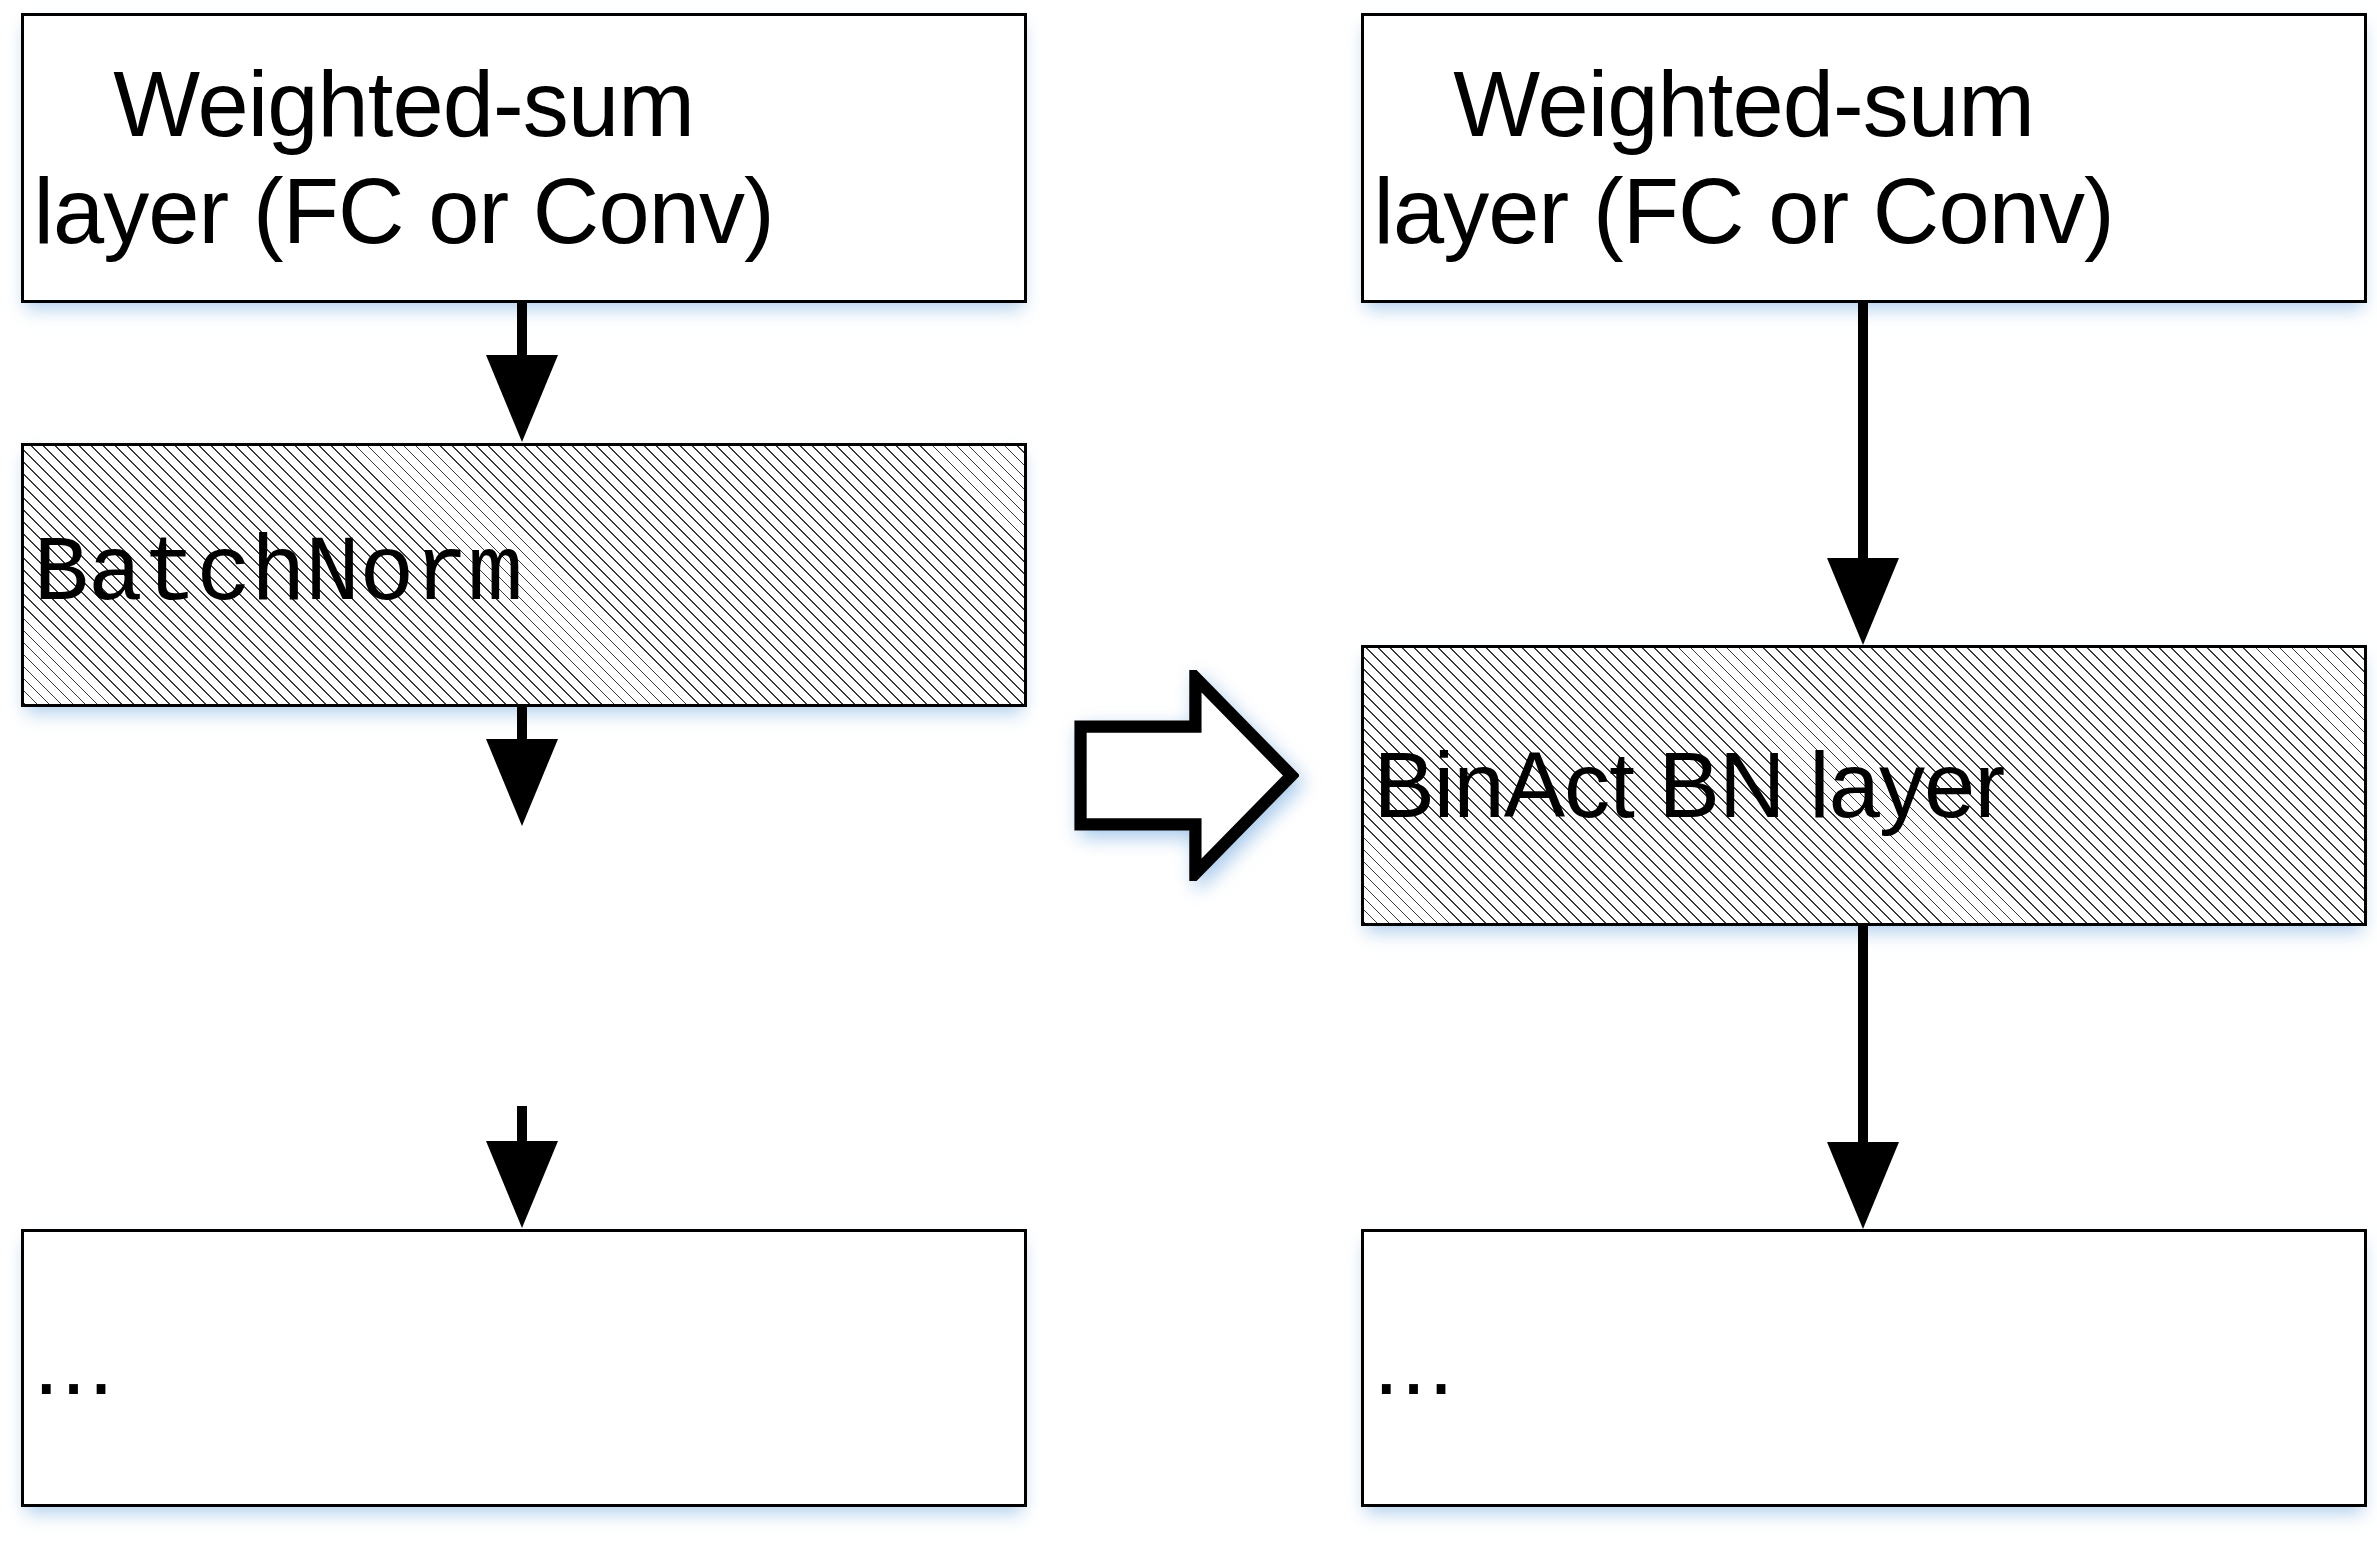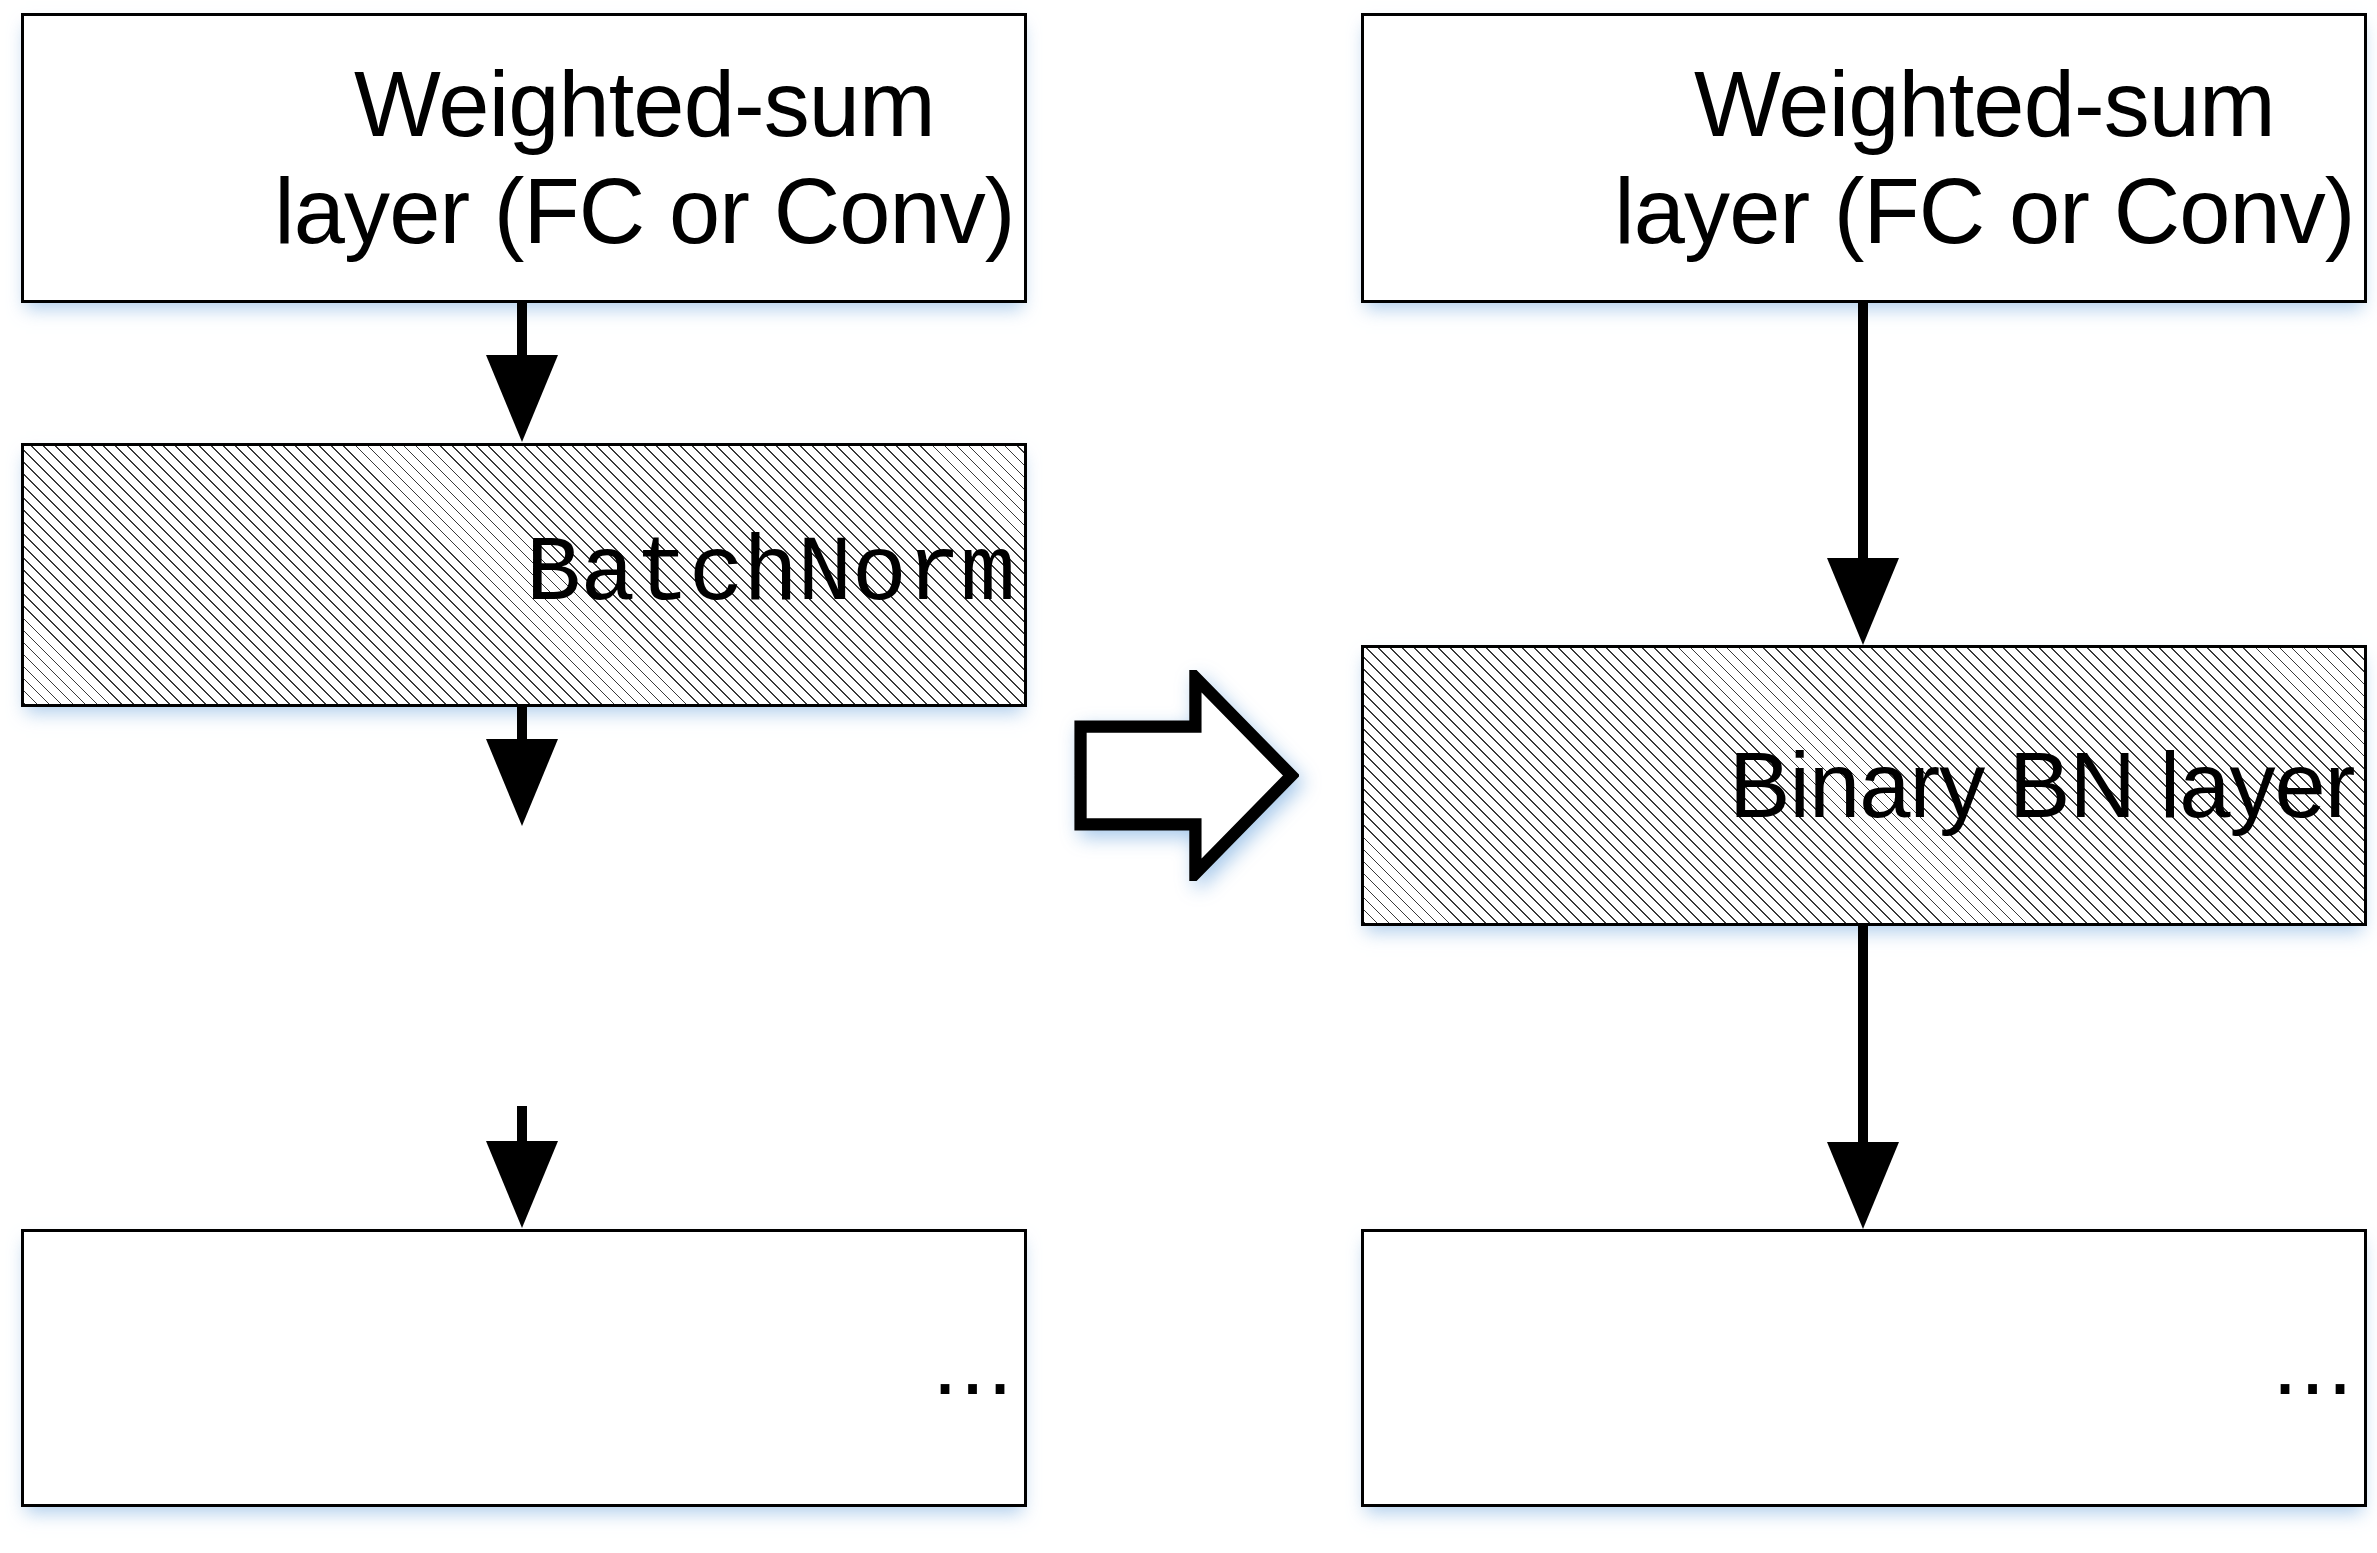--- a/index.html
+++ b/index.html
@@ -23,21 +23,21 @@
   }
 
   
   .node {
     position: absolute;
     box-sizing: border-box;
     border: 3.8px solid #000000;
     background: #ffffff;
     display: flex;
     align-items: center;
-    justify-content: flex-end;
+    justify-content: flex-start;
     text-align: center;
     color: #000000;
     font-family: "Liberation Sans", sans-serif;
     font-size: 92px;
     line-height: 1.16;
     letter-spacing: -0.9px;
     
     box-shadow: 0 9.4px 17px -3.8px rgba(150, 190, 230, 0.75);
   }
 
@@ -146,21 +146,21 @@
     <span class="label">Weighted-sum
 layer (FC or Conv)</span>
   </div>
 
   <div class="connector" style="left:1863px; top:303px; height:342px;">
     <div class="shaft" style="height:259px;"></div>
     <div class="head"></div>
   </div>
 
   <div class="node hatched" style="left:1361px; top:645px; width:1006px; height:281px;">
-    <span class="label">Binary BN layer</span>
+    <span class="label">BinAct BN layer</span>
   </div>
 
   <div class="connector" style="left:1863px; top:926px; height:303px;">
     <div class="shaft" style="height:221px;"></div>
     <div class="head"></div>
   </div>
 
   <div class="node ellipsis" style="left:1361px; top:1229px; width:1006px; height:278px;">
     <span class="label">...</span>
   </div>

